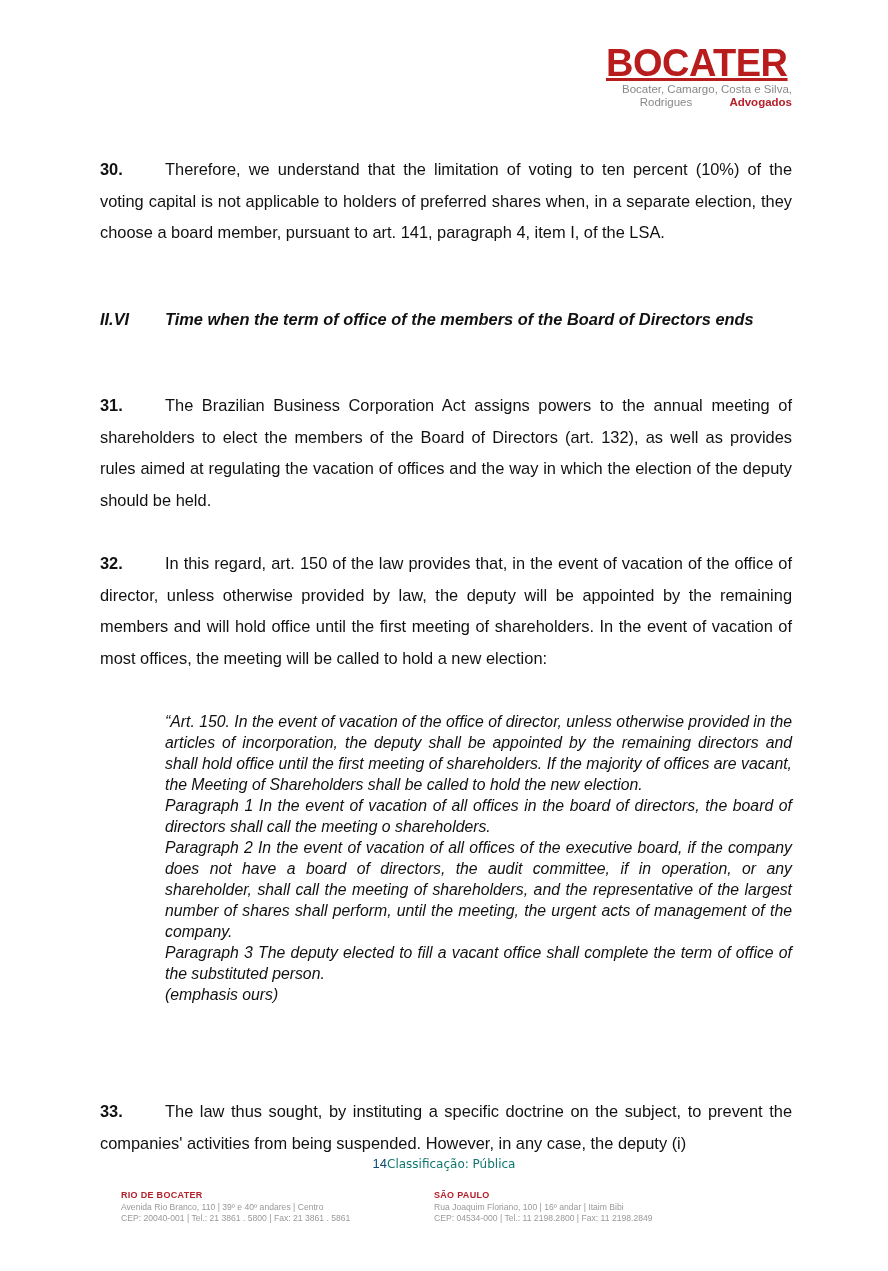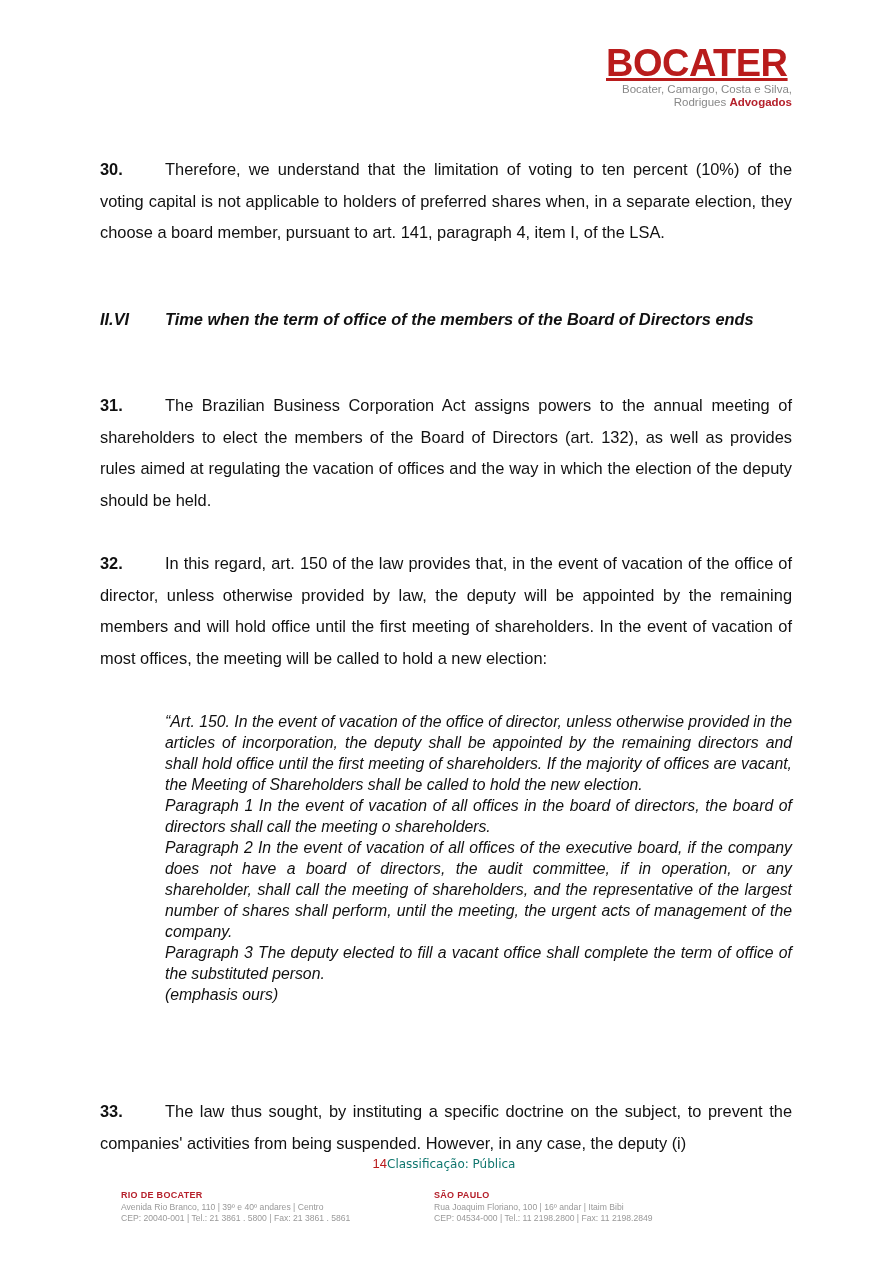--- a/index.html
+++ b/index.html
@@ -2,37 +2,37 @@
 <html><head>
 <meta charset="utf-8">
 <style>
   html, body { margin: 0; padding: 0; background: #ffffff; }
   body { width: 888px; height: 1271px; position: relative; overflow: hidden;
          font-family: "Liberation Sans", sans-serif; color: #111; }
   .logo { position: absolute; left: 606px; top: 44px; width: 186px; text-align: right; }
   .logo-name { font-family: "Liberation Sans", sans-serif; font-weight: bold; font-size: 38px;
                letter-spacing: -0.5px; color: #b91c1c; line-height: 38px; text-align: left; text-decoration: underline; }
   .logo-sub { font-size: 11.5px; color: #888; line-height: 13px; margin-top: 1px; }
-  .logo-sub .adv { color: #b5202b; font-weight: bold; }
+  .logo-sub .adv { color: #b5202b; font-weight: bold; margin-left: 34px; }
 
   .para { position: absolute; left: 100px; width: 692px; font-size: 16.4px; line-height: 31.5px;
           text-align: justify; text-align-last: left; }
   .num { font-weight: bold; display: inline-block; width: 65px; }
   .heading { position: absolute; left: 100px; width: 692px; font-size: 16.4px; line-height: 31.5px;
              font-weight: bold; font-style: italic; text-align: justify; }
   .heading .sec { display: inline-block; width: 65px; }
 
   .quote { position: absolute; left: 165px; width: 627px; font-size: 15.8px; line-height: 21px;
            font-style: italic; text-align: justify; color: #111; }
   .quote p { margin: 0; }
   .quote p.last-left { text-align-last: left; }
 
   .page-footer-line { position: absolute; left: 0; width: 888px; top: 1156px; text-align: center;
                       font-size: 13px; }
-  .pagenum { color: #b91c1c; font-size: 13px; vertical-align: top; }
+  .pagenum { color: #0c4a6e; font-size: 13px; vertical-align: top; }
   .classif { color: #0f766e; font-family: "DejaVu Sans", sans-serif; font-size: 12px; }
 
   .addr { position: absolute; top: 1190px; font-size: 8.6px; line-height: 11.5px; color: #999; }
   .addr .city { color: #b5202b; font-weight: bold; font-size: 9px; letter-spacing: 0.3px; }
   .addr-rj { left: 121px; }
   .addr-sp { left: 434px; }
 </style>
 </head>
 <body>
 

